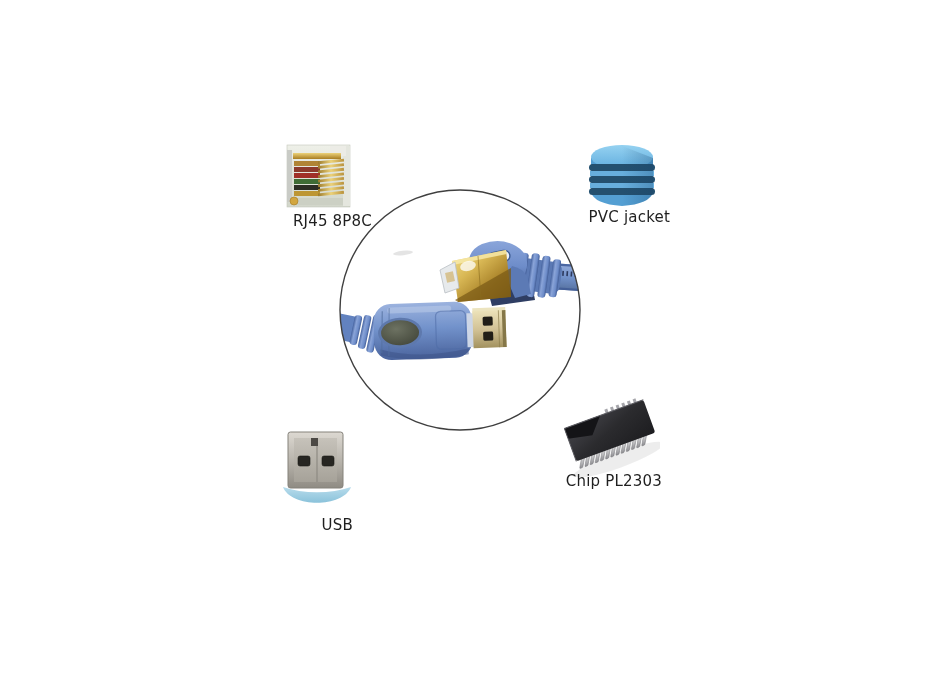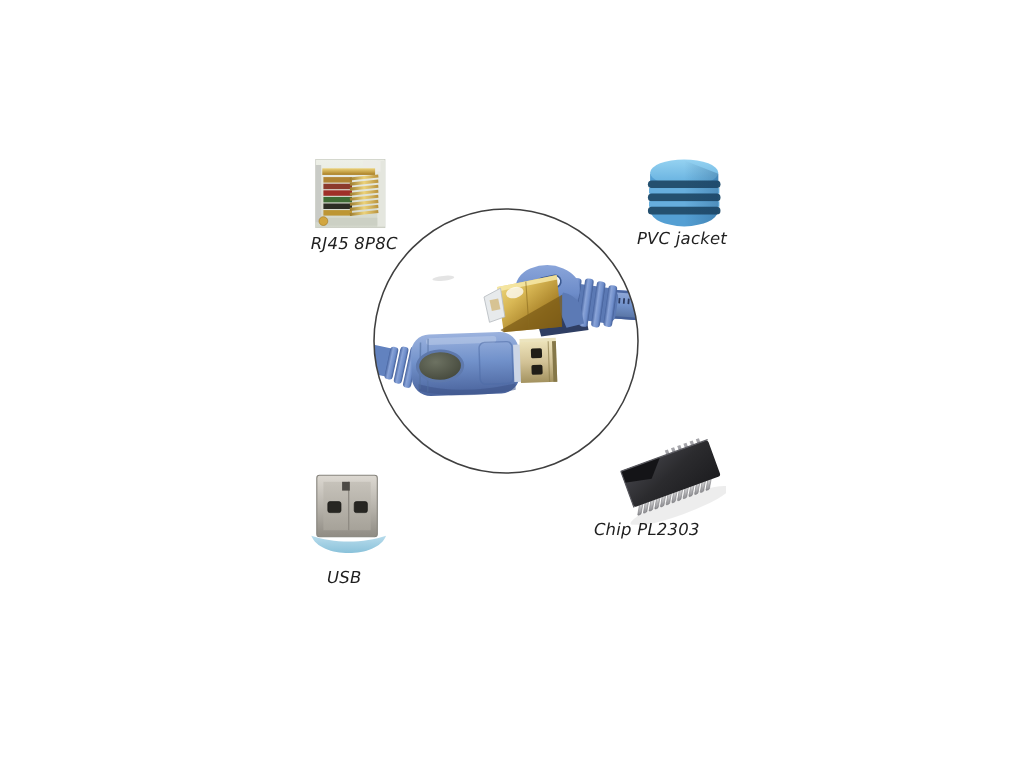--- a/index.html
+++ b/index.html
@@ -2,22 +2,22 @@
 <html><head>
 <meta charset="utf-8">
 <style>
   html,body{margin:0;padding:0;background:#ffffff;}
   #canvas{
     position:relative;width:931px;height:700px;background:#ffffff;overflow:hidden;
     font-family:"DejaVu Sans","Liberation Sans",sans-serif;
   }
   .abs{position:absolute;}
   .label{
-    position:absolute;text-align:center;font-size:15px;line-height:17px;
-    color:#1f1f1f;letter-spacing:0.2px;white-space:nowrap;font-style:italic;
+    position:absolute;text-align:right;font-size:15px;line-height:17px;
+    color:#1f1f1f;letter-spacing:0.2px;white-space:nowrap;
   }
   svg{display:block;}
 </style>
 </head>
 <body>
 
 <div id="canvas">
 
   <svg class="abs" style="left:0;top:0" width="931" height="700" viewBox="0 0 931 700">
     <defs>
@@ -234,21 +234,21 @@
       </defs>
       <path d="M2,58 C22,65 50,65 70,58 C62,79 10,79 2,58 Z" fill="url(#crescentG)"></path>
       <rect x="7" y="3" width="55" height="56" rx="2.5" fill="url(#shellG)" stroke="#85827b" stroke-width="1"></rect>
       <rect x="13" y="9" width="43" height="44" fill="url(#faceG)"></rect>
       <line x1="36" y1="9" x2="36" y2="53" stroke="#8e8a83" stroke-width="1.2"></line>
       <rect x="30" y="9" width="7" height="8" fill="#4c4945"></rect>
       <rect x="17" y="27" width="12" height="10" rx="2" fill="#272622" stroke="#191915" stroke-width="0.6"></rect>
       <rect x="41" y="27" width="12" height="10" rx="2" fill="#272622" stroke="#191915" stroke-width="0.6"></rect>
     </svg>
   </div>
-  <div class="label" style="left:263px;top:517px;width:100px">USB</div>
+  <div class="label" style="left:253px;top:517px;width:100px">USB</div>
 
   <div class="abs" style="left:556px;top:393px">
     <svg width="104" height="84" viewBox="0 0 104 84">
       <defs>
         <linearGradient id="chipBody" x1="0" y1="0" x2="1" y2="1">
           <stop offset="0" stop-color="#46464c"></stop>
             <stop offset="0.5" stop-color="#2b2b2e"></stop>
           <stop offset="1" stop-color="#1d1d20"></stop>
         </linearGradient>
         <linearGradient id="pinG" x1="0" y1="0" x2="0" y2="1">
@@ -284,15 +284,15 @@
           <rect x="39" y="13" width="3.4" height="12" rx="1"></rect>
         </g>
 
         <rect x="-42" y="-18" width="84" height="35" rx="2.5" fill="url(#chipBody)"></rect>
         <path d="M-42,-18 L-4,-18 L-18,-2 L-42,-7 Z" fill="#141417"></path>
         <path d="M-42,-18 L42,-18" stroke="#5c5c62" stroke-width="1.2"></path>
         <path d="M-42,-18 L-42,17" stroke="#55555b" stroke-width="1"></path>
       </g>
     </svg>
   </div>
-  <div class="label" style="left:536px;top:473px;width:104px">Chip PL2303</div>
+  <div class="label" style="left:558px;top:473px;width:104px">Chip PL2303</div>
 
 </div>
 
 </body></html>

